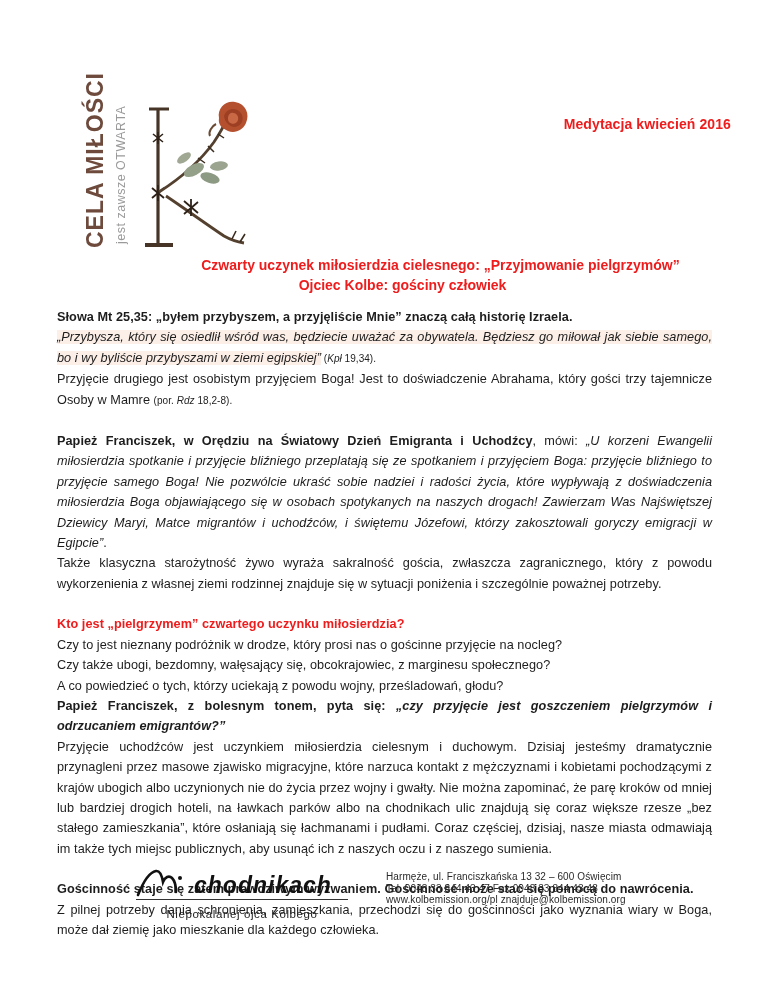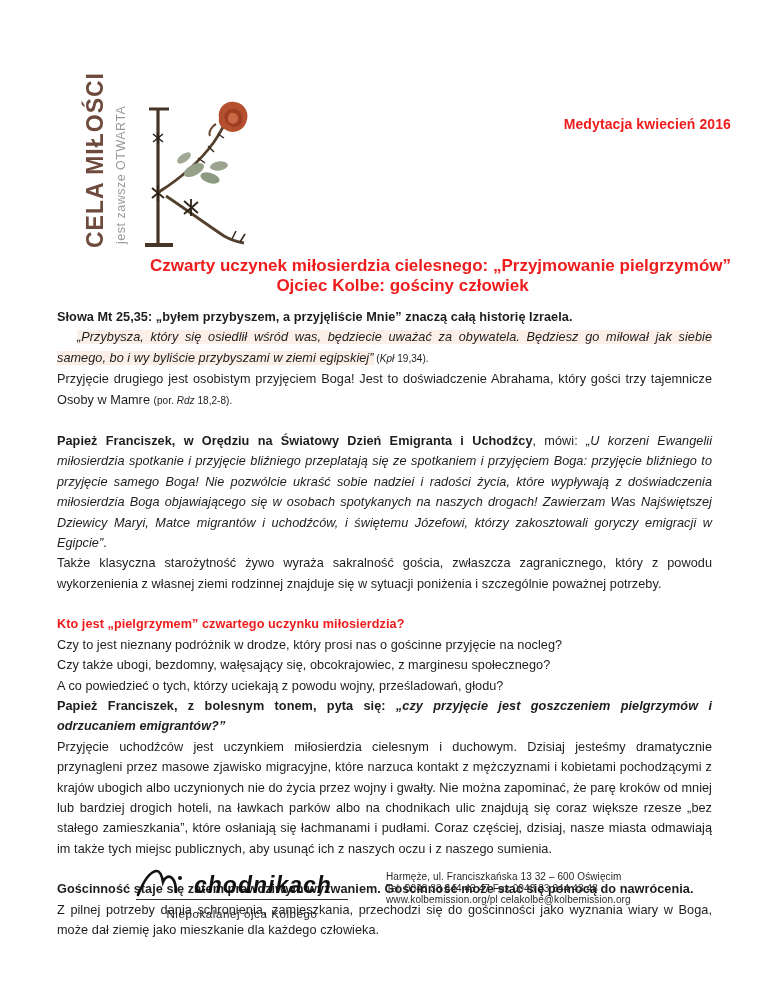--- a/index.html
+++ b/index.html
@@ -20,33 +20,33 @@
     left:40px; top:18px; height:130px; font-size:12.5px; font-weight:400;
     letter-spacing:0.5px; color:#9a9a9a;
   }
   .k-art { position:absolute; left:62px; top:0; }
   .edition {
     position:absolute; right:37px; top:116px; font-size:14px; font-weight:700;
     color:var(--red); letter-spacing:0.1px;
   }
   
   .content { position:absolute; left:57px; top:256px; width:655px; }
-  .doc-title { color:var(--red); font-weight:700; font-size:17px; line-height:19.5px; margin-bottom:12px; }
+  .doc-title { color:var(--red); font-weight:700; font-size:14px; line-height:19.5px; margin-bottom:12px; }
   .doc-title .tline { text-align:center; }
   .doc-title .tline span { position:relative; display:inline-block; }
   .doc-title .t1 span { left:56px; }
   .doc-title .t2 span { left:18px; }
   .para {
     font-size:12.7px; line-height:20.4px; text-align:justify; margin-bottom:20px;
     letter-spacing:0.05px;
   }
   .para:last-child { margin-bottom:0; }
   .b { font-weight:700;margin-top:31px; }
   .i { font-style:italic; }
-  .hl { background:var(--hl);margin-left:20px; }
+  .hl { background:var(--hl); }
   .red { color:var(--red); }
   .sm { font-size:10px; }
   
   .footer { position:absolute; left:136px; top:868px; display:flex; align-items:flex-start; }
   .flogo { width:250px; }
   .flogo-row1 { display:flex; align-items:flex-end; height:30px; }
   .flogo-word { font-size:23px; font-weight:700; font-style:italic; letter-spacing:1px; color:#111; line-height:26px; }
   .flogo-sub {
     font-size:11.5px; color:#222; letter-spacing:0.6px; border-top:1px solid #333;
     padding-top:8px; margin-top:1px; width:212px; text-align:center;
@@ -113,17 +113,17 @@
           <path d="M2,27 C8,12 14,4 20,3 C24,2.5 26,8 27,14 C29,9 33,7 36,10 C39,13 40,19 40,24" stroke="#111" stroke-width="2.6" fill="none" stroke-linecap="round"></path>
           <circle cx="44" cy="10" r="2" fill="#111"></circle>
         </svg>
         <span class="flogo-word">chodnikach</span>
       </div>
       <div class="flogo-sub">Niepokalanej ojca Kolbego</div>
     </div>
     <div class="faddress">
         <div>Harmęże, ul. Franciszkańska 13   32 – 600 Oświęcim</div>
         <div>Tel. 0048 33 844 43 47   Fax 0048 33 844 43 48</div>
-        <div>www.kolbemission.org/pl  celakolbe@kolbemission.org</div>
+        <div>www.kolbemission.org/pl  znajduje@kolbemission.org</div>
       </div>
   </div>
 
 </div>
 
 </body></html>

